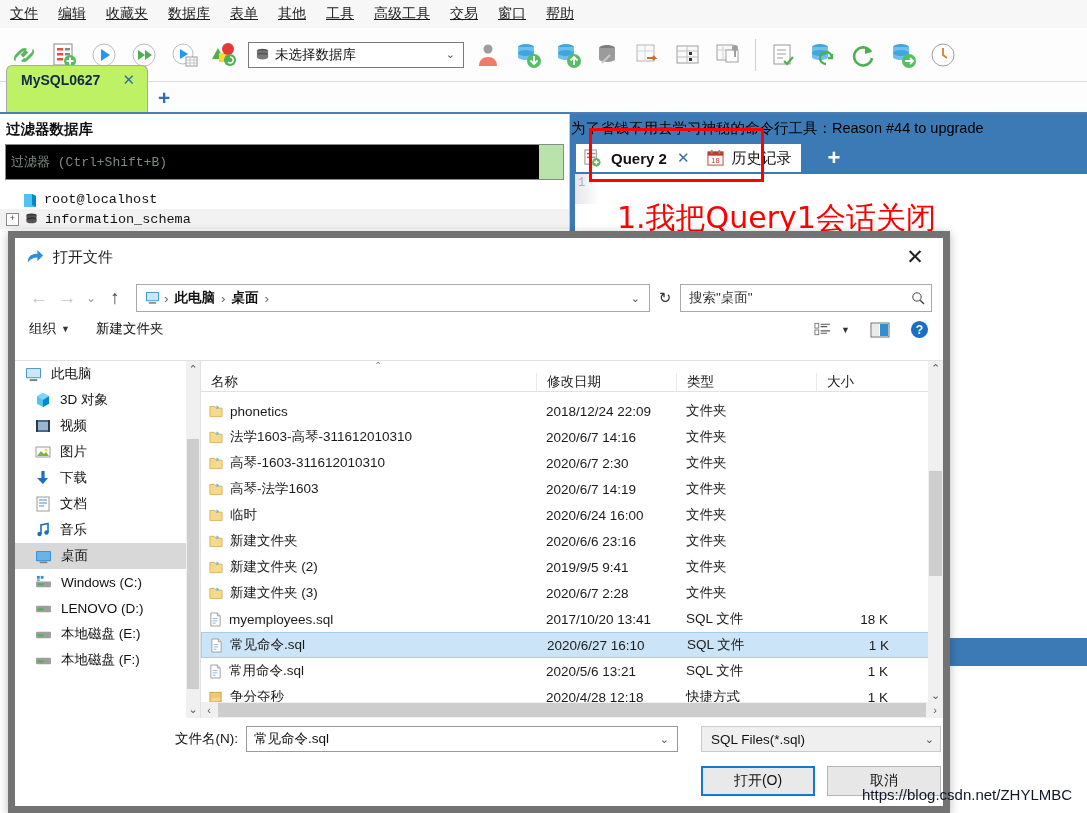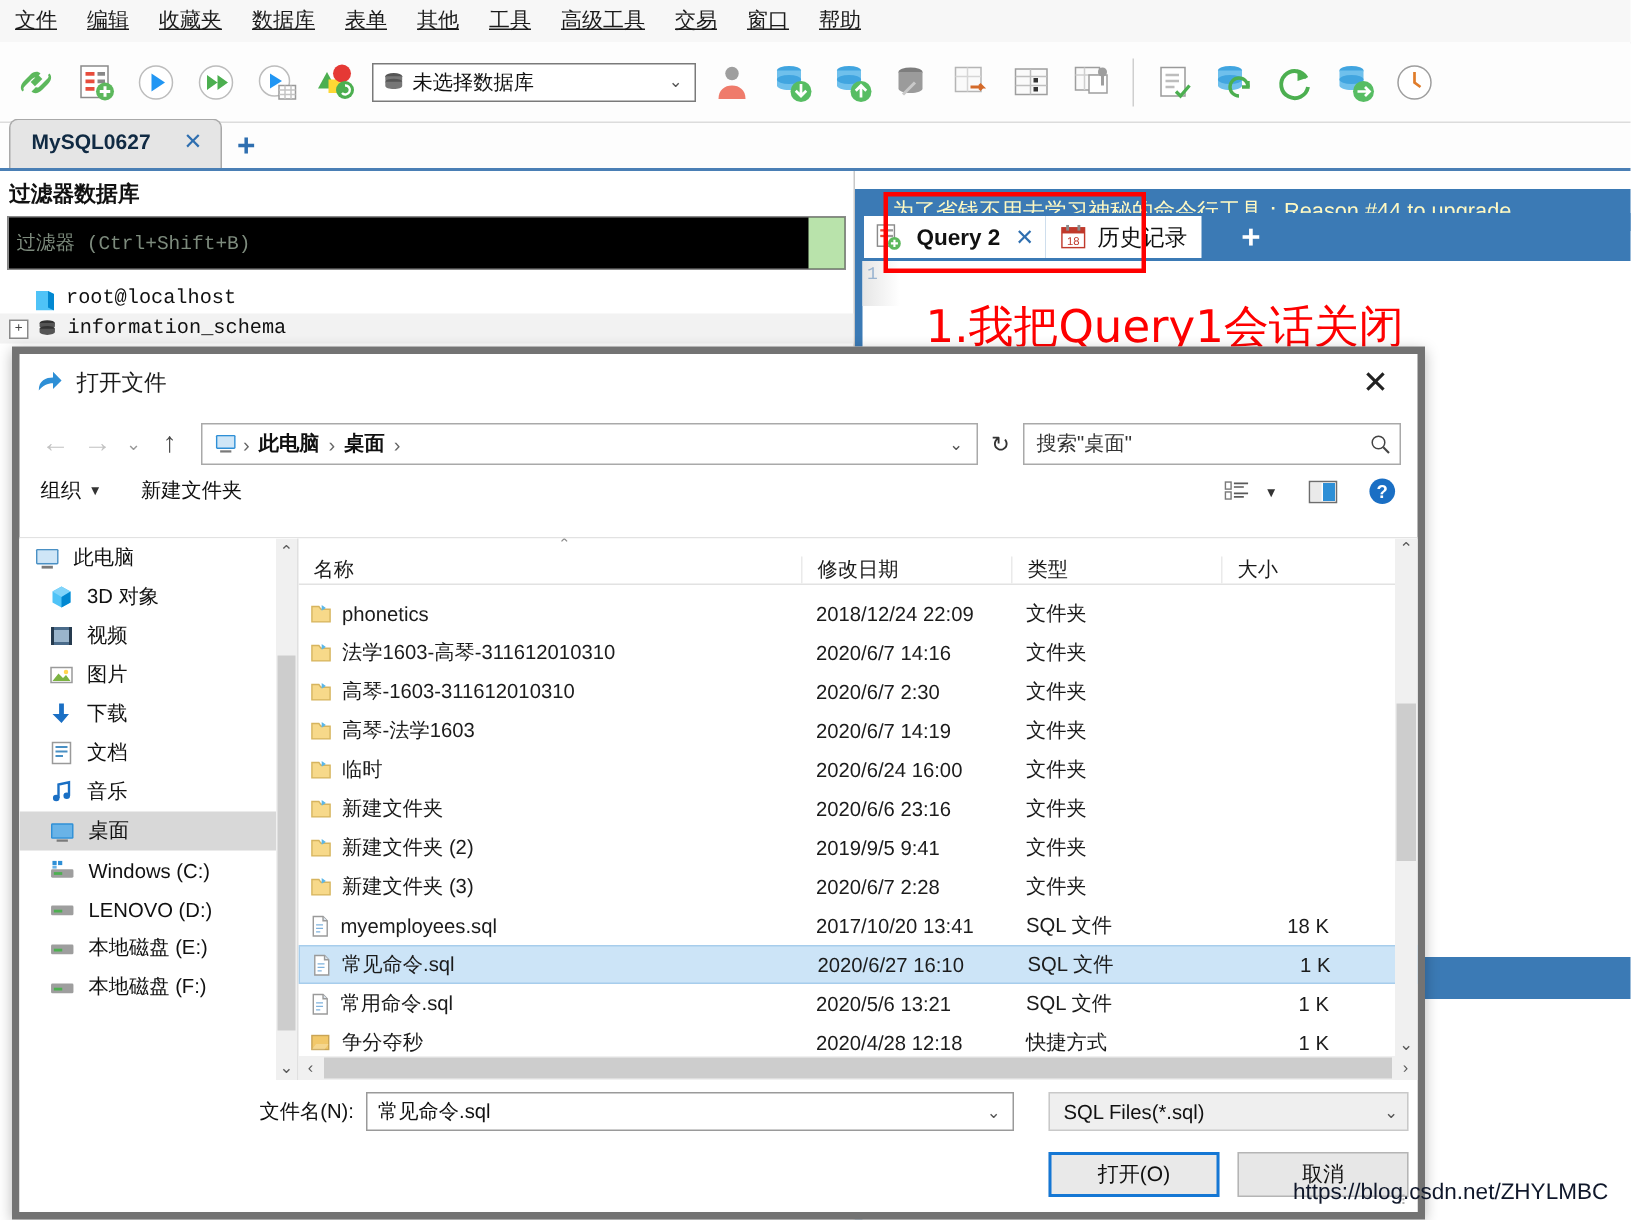--- a/index.html
+++ b/index.html
@@ -40,21 +40,21 @@
   .dbsel .dbico{margin:0 5px 0 6px;display:flex;}
   .dbsel .caret{margin-left:auto;margin-right:8px;color:#555;font-size:11px;}
 
   
   .tabstrip{
     position:absolute;left:0;top:82px;width:1087px;height:30px;
     background:#fdfdfd;border-bottom:2px solid #4a7fb5;
     display:flex;align-items:flex-end;
   }
   .conn-tab{
-    height:28px;margin-left:6px;padding:0 12px 4px 14px;background:#e5e5e5;
+    height:28px;margin-left:6px;padding:0 12px 18px 14px;background:#bef264;
     border:1px solid #a9a9a9;border-bottom:none;border-radius:6px 6px 0 0;
     display:flex;align-items:center;gap:22px;font-size:14px;font-weight:bold;color:#102a43;
   }
   .conn-tab .x{color:#2f6fb0;font-weight:bold;font-size:15px;cursor:pointer;}
   .tab-plus{margin-left:10px;color:#2f6fb0;font-size:21px;font-weight:bold;line-height:1;padding-bottom:4px;cursor:pointer;}
 
   
   .navpane{
     position:absolute;left:0;top:114px;width:570px;height:699px;
     background:#fff;border-right:1px solid #c8c8c8;box-sizing:border-box;
@@ -76,22 +76,22 @@
     width:11px;height:11px;border:1px solid #8a8a8a;background:#fff;color:#444;
     font-size:9px;line-height:9px;text-align:center;margin-right:6px;
     font-family:"Liberation Sans",sans-serif;flex:0 0 auto;
   }
   .texp.none{border:none;background:transparent;}
   .tnode .ti{margin-right:7px;display:flex;align-items:center;}
 
   
   .editorpane{position:absolute;left:570px;top:114px;width:517px;height:699px;background:#fff;}
   .promo{
-    position:absolute;left:0;top:12px;width:517px;height:28px;background:#3b7ab5;
-    color:#fef9c3;font-size:14.5px;display:flex;align-items:center;padding-left:25px;box-sizing:border-box;
+    position:absolute;left:0;top:0;width:517px;height:28px;background:#3b7ab5;
+    color:#000000;font-size:14.5px;display:flex;align-items:center;padding-left:1px;box-sizing:border-box;
     white-space:nowrap;overflow:hidden;
   }
   .qtabs{
     position:absolute;left:0;top:28px;width:517px;height:32px;background:#3b7ab5;
     display:flex;align-items:center;padding-left:6px;box-sizing:border-box;gap:0;
   }
   .qtab-active{
     background:#fff;height:28px;display:flex;align-items:center;gap:10px;
     padding:0 8px;font-size:15px;font-weight:bold;color:#111;
   }
@@ -115,21 +115,21 @@
   
   .ann{
     position:absolute;color:#fe0000;font-size:30px;white-space:nowrap;
     font-family:"DejaVu Sans","Liberation Sans",sans-serif;z-index:60;
   }
   .redbox{position:absolute;border:3px solid #fe0000;box-sizing:border-box;z-index:59;}
 
   
   .dialog{
     position:absolute;left:8px;top:231px;width:942px;height:582px;
-    background:#ffffff;border:5px solid #737373;box-shadow:0 2px 9px rgba(0,0,0,.28);
+    background:#ffffff;border:7px solid #737373;box-shadow:0 2px 9px rgba(0,0,0,.28);
     z-index:100;box-sizing:border-box;display:flex;flex-direction:column;
   }
   .dlg-title{height:38px;display:flex;align-items:center;padding:0 6px 0 10px;flex:0 0 auto;}
   .dlg-title .tname{font-size:15px;color:#1b1b1b;margin-left:9px;}
   .dlg-close{margin-left:auto;width:44px;height:30px;display:flex;align-items:center;justify-content:center;
     font-size:21px;color:#222;cursor:pointer;font-family:"Liberation Sans",sans-serif;}
 
   .dlg-nav{height:44px;display:flex;align-items:center;padding:0 11px;gap:2px;flex:0 0 auto;}
   .navbtn{width:26px;height:26px;display:flex;align-items:center;justify-content:center;
     font-size:19px;color:#c3c3c3;cursor:pointer;}

